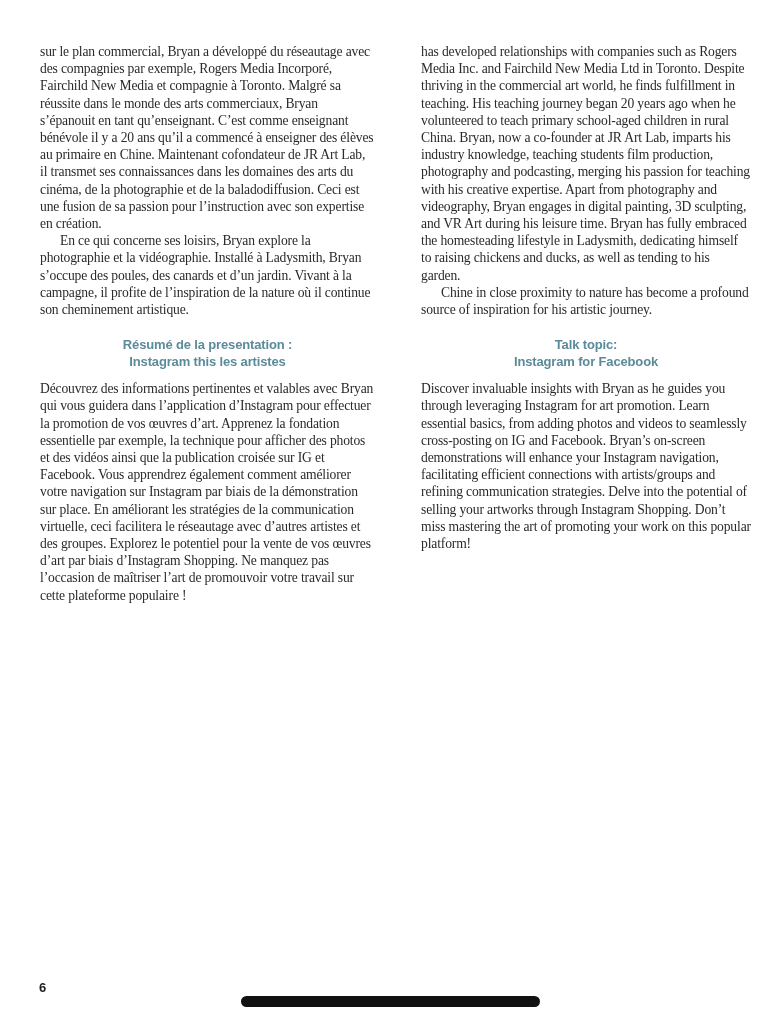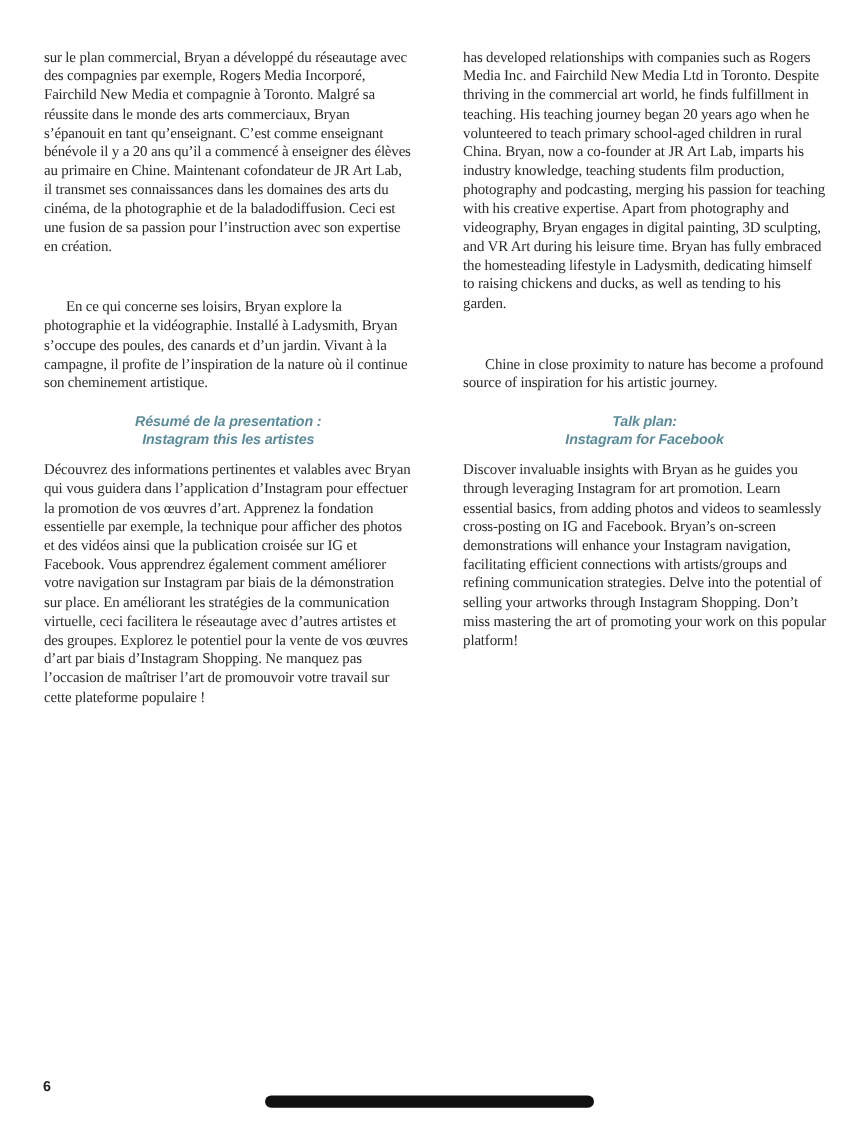--- a/index.html
+++ b/index.html
@@ -7,24 +7,24 @@
     width: 780px; height: 1024px; background: #ffffff; position: relative; overflow: hidden;
     font-family: "Liberation Sans", "DejaVu Sans", sans-serif; color: #2a2a2a;
   }
   .col {
     position: absolute; top: 43px; width: 335px;
     font-size: 13.6px; line-height: 17.2px; letter-spacing: -0.15px;
   }
   .col.left { left: 40px; }
   .col.right { left: 421px; width: 330px; }
   .col p { margin: 0; font-family: Liberation Serif, serif; }
-  .col p.indent { text-indent: 20px; margin-top: 38px; }
+  .col p.indent { text-indent: 20px; }
   .heading {
     text-align: center; color: #5b8b9a; font-weight: bold;
-    font-size: 13px; line-height: 17px; margin: 18px 0 10px 0; font-style: italic;
+    font-size: 13px; line-height: 17px; margin: 18px 0 10px 0;
   }
   .heading div { margin: 0; }
   .page-number {
     position: absolute; left: 39px; top: 980px; font-size: 13px; font-weight: bold; color: #222;
   }
   .home-indicator {
     position: absolute; left: 241px; top: 996px; width: 299px; height: 11px;
     background: #111; border-radius: 6px;
   }
 </style>
@@ -38,20 +38,20 @@
     <div>Résumé de la presentation :</div>
     <div>Instagram this les artistes</div>
   </div>
   <p>Découvrez des informations pertinentes et valables avec Bryan qui vous guidera dans l’application d’Instagram pour effectuer la promotion de vos œuvres d’art. Apprenez la fondation essentielle par exemple, la technique pour afficher des photos et des vidéos ainsi que la publication croisée sur IG et Facebook. Vous apprendrez également comment améliorer votre navigation sur Instagram par biais de la démonstration sur place. En améliorant les stratégies de la communication virtuelle, ceci facilitera le réseautage avec d’autres artistes et des groupes. Explorez le potentiel pour la vente de vos œuvres d’art par biais d’Instagram Shopping. Ne manquez pas l’occasion de maîtriser l’art de promouvoir votre travail sur cette plateforme populaire !</p>
 </div>
 
 <div class="col right">
   <p>has developed relationships with companies such as Rogers Media Inc. and Fairchild New Media Ltd in Toronto. Despite thriving in the commercial art world, he finds fulfillment in teaching. His teaching journey began 20 years ago when he volunteered to teach primary school-aged children in rural China. Bryan, now a co-founder at JR Art Lab, imparts his industry knowledge, teaching students film production, photography and podcasting, merging his passion for teaching with his creative expertise. Apart from photography and videography, Bryan engages in digital painting, 3D sculpting, and VR Art during his leisure time. Bryan has fully embraced the homesteading lifestyle in Ladysmith, dedicating himself to raising chickens and ducks, as well as tending to his garden.</p>
   <p class="indent">Chine in close proximity to nature has become a profound source of inspiration for his artistic journey.</p>
   <div class="heading">
-    <div>Talk plan:</div>
+    <div>Talk topic:</div>
     <div>Instagram for Facebook</div>
   </div>
   <p>Discover invaluable insights with Bryan as he guides you through leveraging Instagram for art promotion. Learn essential basics, from adding photos and videos to seamlessly cross-posting on IG and Facebook. Bryan’s on-screen demonstrations will enhance your Instagram navigation, facilitating efficient connections with artists/groups and refining communication strategies. Delve into the potential of selling your artworks through Instagram Shopping. Don’t miss mastering the art of promoting your work on this popular platform!</p>
 </div>
 
 <div class="page-number">6</div>
 <div class="home-indicator"></div>
 
 </body></html>

